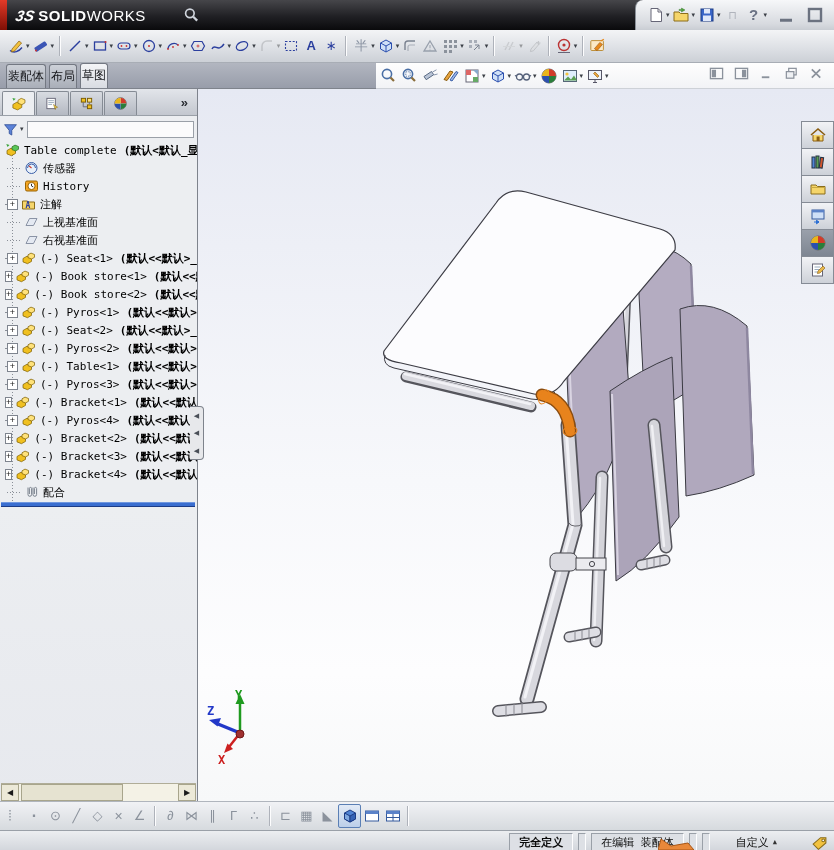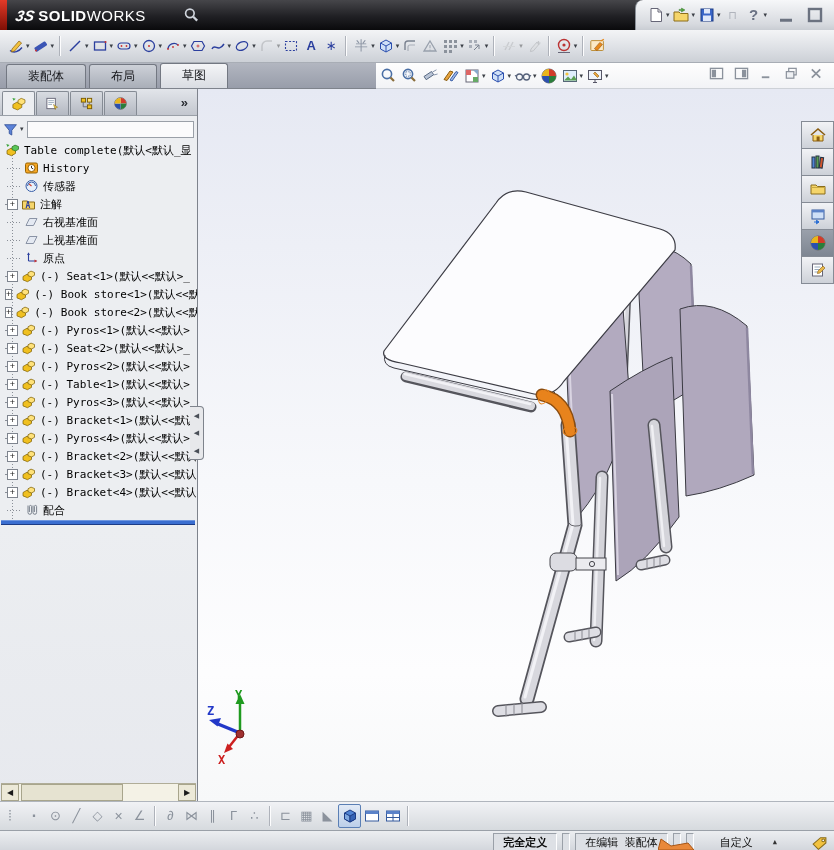--- a/index.html
+++ b/index.html
@@ -27,21 +27,21 @@
   
   .toolbar1{height:32px;background:linear-gradient(#f3f4f6,#dcdfe4 60%,#ccd0d6);display:flex;align-items:center;
             padding-left:6px;border-bottom:1px solid #a8adb5;}
   .tbtn{display:flex;align-items:center;padding:2px 1px;border-radius:2px;}
   .tbtn.dis{opacity:.45;filter:grayscale(.7);}
   .sepv{width:1px;height:20px;background:#aeb2ba;border-right:1px solid #fdfdfe;margin:0 4px;}
   
   .tabrow{height:26px;display:flex;}
   .tabs{width:370px;background:linear-gradient(#b2b6c0,#989daa);display:flex;align-items:flex-end;padding-left:6px;gap:3px;
         border-bottom:1px solid #7e838c;}
-  .tab{font-size:12px;padding:3px 21px 3px;background:linear-gradient(#cdd1d8,#a9aeb8);border:1px solid #737882;
+  .tab{font-size:12px;padding:3px 1px 3px;background:linear-gradient(#cdd1d8,#a9aeb8);border:1px solid #737882;
        border-bottom:none;border-radius:3px 3px 0 0;color:#15161a;white-space:nowrap;}
   .tab.active{background:linear-gradient(#f4f5f7,#d9dce2);padding-bottom:4px;}
   .hudrow{flex:1;background:linear-gradient(#fefefe,#f2f3f6);display:flex;align-items:center;padding:0 5px 0 2px;
           border-bottom:1px solid #cdd1d7;}
   .hud-btn{display:flex;align-items:center;padding:1px;margin-right:1px;}
   .doc-controls{margin-left:auto;display:flex;align-items:center;gap:8px;padding-right:4px;}
   .doc-controls .ic{width:17px;height:15px;}
   
   .main{display:flex;height:712px;position:relative;}
   .left-panel{width:197px;min-width:197px;background:#eceef1;border-right:1px solid #7e838c;display:flex;flex-direction:column;position:relative;}
@@ -56,21 +56,21 @@
   .tree::before{content:"";position:absolute;left:12px;top:14px;width:1px;height:372px;
         background:repeating-linear-gradient(180deg,#8a8f98 0 1px,transparent 1px 3px);}
   .trow{height:18px;display:flex;align-items:center;position:relative;}
   .stub{width:14px;height:1px;background:repeating-linear-gradient(90deg,#8a8f98 0 1px,transparent 1px 3px);margin-left:7px;}
   .stub2{width:2px;height:1px;background:#8a8f98;margin-left:5px;}
   .texp{width:11px;height:11px;box-sizing:border-box;border:1px solid #7e848e;background:#fff;font-size:9px;line-height:8px;
         text-align:center;color:#222;font-family:"Liberation Sans",sans-serif;}
   .ticon{width:15px;height:14px;margin:0 4px 0 3px;flex:none;}
   .ticon svg{width:15px;height:14px;}
   .tlabel{}
-  .tsuffix{}
+  .tsuffix{margin-left:7px;font-weight:bold;}
   .rollback{height:3px;background:#3a6ed0;border-top:1px solid #6f97e0;border-bottom:1px solid #1c3c86;margin:1px 2px 0 1px;}
   .panel-rest{flex:1;background:linear-gradient(180deg,#eceef1,#e7e9ee);}
   .hscroll{position:absolute;bottom:0;left:1px;right:1px;height:17px;background:#f4f2e6;border-top:1px solid #b0ad98;
            display:flex;align-items:center;}
   .hs-btn{width:16px;height:15px;background:#ece9d8;border:1px solid #a8a58c;font-size:8px;display:flex;align-items:center;
           justify-content:center;color:#1a1a1a;}
   .hs-thumb{width:100px;height:15px;background:#e6e3d1;border:1px solid #a8a58c;margin-left:2px;}
   .hs-fill{flex:1;}
   .splitter{position:absolute;left:190px;top:317px;width:13px;height:52px;background:#e7e8eb;border:1px solid #7e838c;border-left:none;
             border-radius:0 4px 4px 0;z-index:6;display:flex;flex-direction:column;align-items:center;justify-content:space-around;
@@ -89,21 +89,21 @@
   .bottom-toolbar{height:28px;background:linear-gradient(#f1f2f5,#d6dade);border-top:1px solid #b0b5bd;display:flex;
                   align-items:center;padding-left:3px;}
   .bbtn{width:21px;height:22px;display:flex;align-items:center;justify-content:center;color:#8b929c;font-size:13px;}
   .bbtn.bact{border:1px solid #5a7fb5;background:linear-gradient(#e2eaf6,#bccfe9);border-radius:2px;}
   
   .statusbar{height:22px;background:linear-gradient(#eceef1,#cfd3d9);border-top:1px solid #9aa0a8;display:flex;align-items:center;
              font-family:"DejaVu Sans Mono",monospace;font-size:11px;color:#0a0a0a;padding:0 6px 0 3px;}
   .sb-cell{border:1px solid;border-color:#9aa0a8 #fdfdfe #fdfdfe #9aa0a8;padding:0 9px;margin-left:5px;height:16px;
            display:flex;align-items:center;white-space:nowrap;background:#dde0e5;}
   .sb-thin{width:6px;padding:0;}
-  .sb-custom{margin-left:26px;display:flex;align-items:center;gap:20px;white-space:nowrap;}
+  .sb-custom{margin-left:26px;display:flex;align-items:center;gap:4px;white-space:nowrap;}
   .sb-arrow{font-size:7px;color:#333;}
   .sb-tag{margin-left:34px;width:17px;height:15px;}
   .cursor-orange{position:absolute;left:658px;top:838px;z-index:30;}
 </style>
 </head>
 <body>
 
 <div class="app">
 
   <div class="titlebar">
@@ -581,66 +581,57 @@
                 <path d="M1.5 7.5l4-2.3 4.5 1.8v3.4l-4 2.3-4.5-1.8z" fill="#f0c020" stroke="#7a5b00" stroke-width=".7"></path>
                 <path d="M6.5 3.8l3-1.7 3.5 1.4v2.8l-3 1.7-3.5-1.4z" fill="#59c559" stroke="#2a6d1e" stroke-width=".7"></path>
                 <path d="M.8 1l3.2 1L2 4z" fill="#3aa33a"></path>
               </svg></span>
             <span class="tlabel">Table complete</span>
             <span class="tsuffix">(默认&lt;默认_显</span>
           </div>
           <div class="trow">
             <span class="stub"></span>
             <span class="ticon"><svg viewBox="0 0 14 14">
+                <circle cx="7" cy="7" r="5.5" fill="#e8f0fa" stroke="#3a5fa8"></circle>
+                <path d="M7 7L4.2 4.6" stroke="#d03a2a" stroke-width="1.2"></path>
+                <path d="M3 7a4 4 0 0 1 8 0" fill="none" stroke="#3a5fa8"></path>
+              </svg></span>
+            <span class="tlabel">传感器</span>
+          </div>
+          <div class="trow">
+            <span class="stub"></span>
+            <span class="ticon"><svg viewBox="0 0 14 14">
                 <rect x="1" y="2" width="12" height="10" rx="1.5" fill="#f5a623" stroke="#9a6403"></rect>
                 <circle cx="7" cy="7" r="3.6" fill="#fff" stroke="#9a6403"></circle>
                 <path d="M7 4.8V7l1.8 1" stroke="#333" fill="none"></path>
               </svg></span>
             <span class="tlabel">History</span>
           </div>
           <div class="trow">
-            <span class="stub"></span>
-            <span class="ticon"><svg viewBox="0 0 14 14">
-                <circle cx="7" cy="7" r="5.5" fill="#e8f0fa" stroke="#3a5fa8"></circle>
-                <path d="M7 7L4.2 4.6" stroke="#d03a2a" stroke-width="1.2"></path>
-                <path d="M3 7a4 4 0 0 1 8 0" fill="none" stroke="#3a5fa8"></path>
-              </svg></span>
-            <span class="tlabel">传感器</span>
-          </div>
-          <div class="trow">
             <span class="stub2"></span>
             <span class="texp">+</span>
             <span class="ticon"><svg viewBox="0 0 14 14">
                 <path d="M1 4h5l1 1h6v7H1z" fill="#f5d56a" stroke="#8a6d1b"></path>
                 <text x="4" y="11" font-size="8" font-weight="bold" fill="#2b3f9e">A</text>
               </svg></span>
             <span class="tlabel">注解</span>
           </div>
           <div class="trow">
             <span class="stub"></span>
             <span class="ticon"><svg viewBox="0 0 14 14">
                 <path d="M1.5 10.5 L5 3.5 h7.5 L9 10.5z" fill="#dfe6f2" fill-opacity=".55" stroke="#8a93a5"></path>
               </svg></span>
+            <span class="tlabel">上视基准面</span>
+          </div>
+          <div class="trow">
+            <span class="stub"></span>
+            <span class="ticon"><svg viewBox="0 0 14 14">
+                <path d="M1.5 10.5 L5 3.5 h7.5 L9 10.5z" fill="#dfe6f2" fill-opacity=".55" stroke="#8a93a5"></path>
+              </svg></span>
             <span class="tlabel">右视基准面</span>
-          </div>
-          <div class="trow">
-            <span class="stub"></span>
-            <span class="ticon"><svg viewBox="0 0 14 14">
-                <path d="M1.5 10.5 L5 3.5 h7.5 L9 10.5z" fill="#dfe6f2" fill-opacity=".55" stroke="#8a93a5"></path>
-              </svg></span>
-            <span class="tlabel">上视基准面</span>
-          </div>
-          <div class="trow">
-            <span class="stub"></span>
-            <span class="ticon"><svg viewBox="0 0 14 14">
-                <path d="M4 2v8M4 10h8" stroke="#2a3f9e" stroke-width="1.1" fill="none"></path>
-                <path d="M4 1.2l-1.4 2.8h2.8z" fill="#2a3f9e"></path>
-                <path d="M12.8 10l-2.8-1.4v2.8z" fill="#c33"></path>
-              </svg></span>
-            <span class="tlabel">原点</span>
           </div>
           <div class="trow">
             <span class="stub2"></span>
             <span class="texp">+</span>
             <span class="ticon"><svg viewBox="0 0 14 14">
                 <path d="M1.5 7.5l4-2.3 4.5 1.8v3.4l-4 2.3-4.5-1.8z" fill="#f0c020" stroke="#7a5b00" stroke-width=".7"></path>
                 <path d="M6.5 3.8l3-1.7 3.5 1.4v2.8l-3 1.7-3.5-1.4z" fill="#ffe27a" stroke="#7a5b00" stroke-width=".7"></path>
               </svg></span>
             <span class="tlabel">(-) Seat&lt;1&gt;</span>
             <span class="tsuffix">(默认&lt;&lt;默认&gt;_</span>

